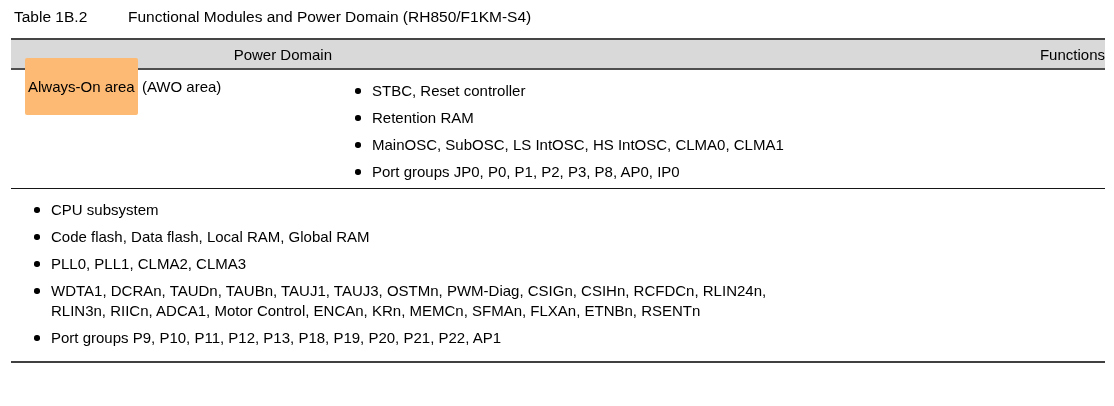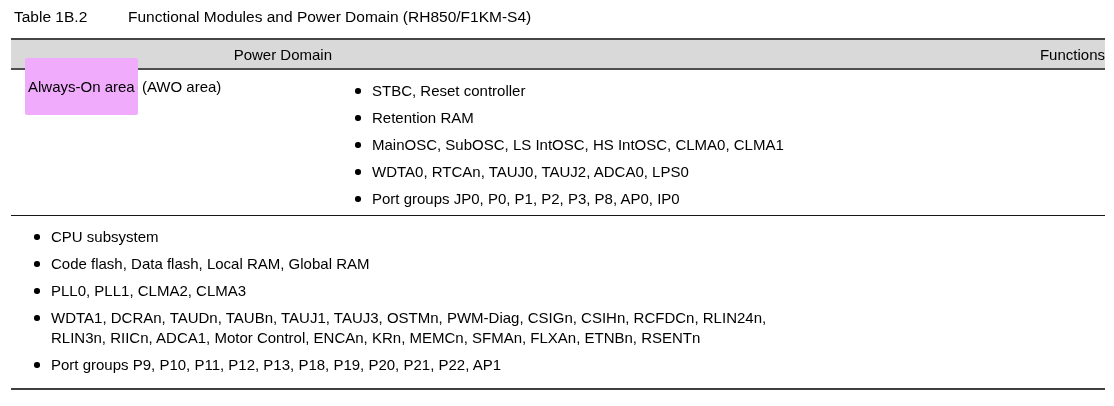--- a/index.html
+++ b/index.html
@@ -59,21 +59,21 @@
     border-bottom: 1.5px solid #161616;
   }
   .trow.row-last {
     padding-bottom: 9px;
   }
   .domain {
     line-height: 20px;
     padding-left: 5px;
   }
   .hl {
-    background: #f0abfc;
+    background: #fdba74;
     border-radius: 2px;
     padding: 20px 3px;
     margin-left: -2px;
   }
   ul.fn-list {
     margin: 4px;
     padding: 0;
     list-style: none;
   }
   ul.fn-list li {
@@ -115,21 +115,20 @@
 
     <div class="trow row-divided">
       <div class="col1">
         <div class="domain"><span class="hl">Always-On area</span><span> (AWO area)</span></div>
       </div>
       <div class="col2">
         <ul class="fn-list">
           <li>STBC, Reset controller</li>
           <li>Retention RAM</li>
           <li>MainOSC, SubOSC, LS IntOSC, HS IntOSC, CLMA0, CLMA1</li>
-          <li>WDTA0, RTCAn, TAUJ0, TAUJ2, ADCA0, LPS0</li>
           <li>Port groups JP0, P0, P1, P2, P3, P8, AP0, IP0</li>
         </ul>
       </div>
     </div>
 
     <div class="trow row-last">
       <div class="col2">
         <ul class="fn-list">
           <li>CPU subsystem</li>
           <li>Code flash, Data flash, Local RAM, Global RAM</li>

